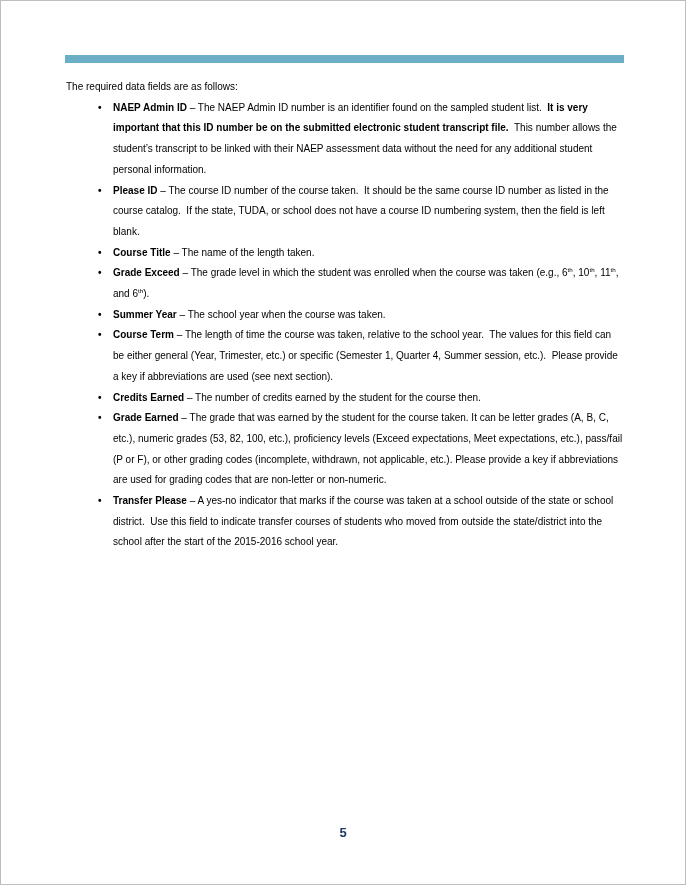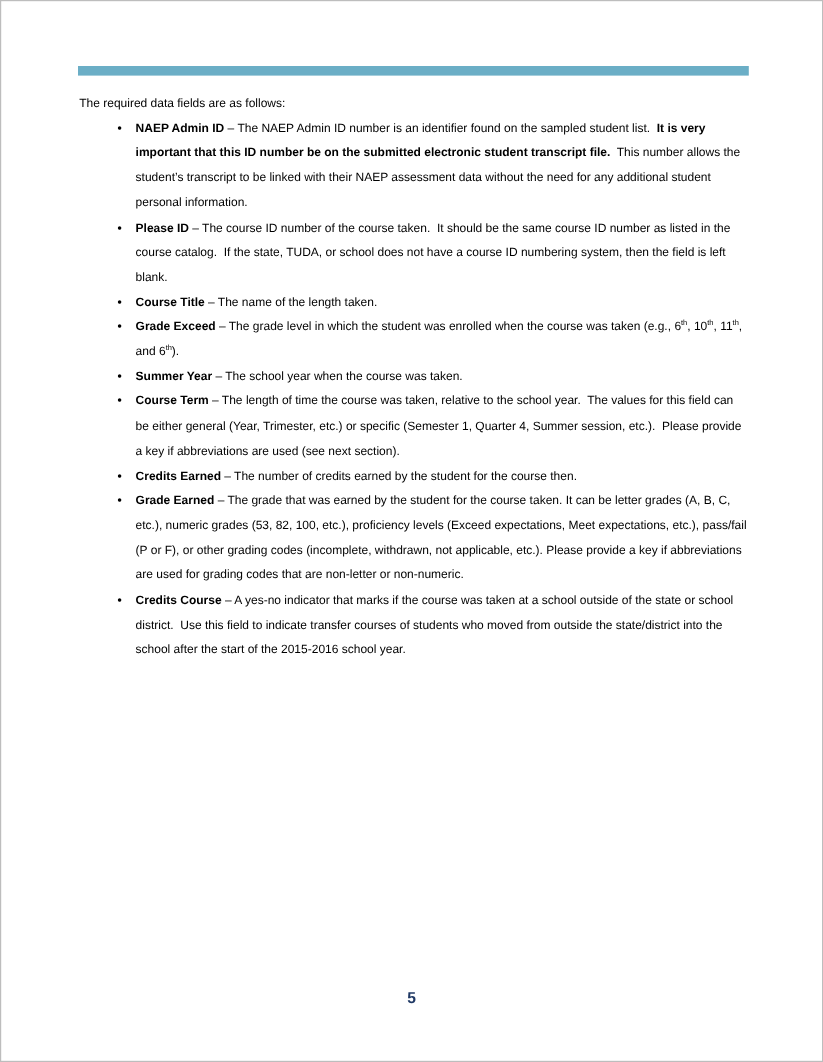--- a/index.html
+++ b/index.html
@@ -81,19 +81,19 @@
     <p class="intro">The required data fields are as follows:</p>
     <ul class="fields">
         <li><span class="bullet">•</span><strong>NAEP Admin ID</strong><span> – The NAEP Admin ID number is an identifier found on the sampled student list.&nbsp; </span><strong>It is very important that this ID number be on the submitted electronic student transcript file.</strong><span>&nbsp; This number allows the student’s transcript to be linked with their NAEP assessment data without the need for any additional student personal information.</span></li>
         <li><span class="bullet">•</span><strong>Please ID</strong><span> – The course ID number of the course taken.&nbsp; It should be the same course ID number as listed in the course catalog.&nbsp; If the state, TUDA, or school does not have a course ID numbering system, then the field is left blank.</span></li>
         <li><span class="bullet">•</span><strong>Course Title</strong><span> – The name of the length taken.</span></li>
         <li><span class="bullet">•</span><strong>Grade Exceed</strong><span> – The grade level in which the student was enrolled when the course was taken (e.g., 6</span><sup>th</sup><span>, 10</span><sup>th</sup><span>, 11</span><sup>th</sup><span>, and 6</span><sup>th</sup><span>).</span></li>
         <li><span class="bullet">•</span><strong>Summer Year</strong><span> – The school year when the course was taken.</span></li>
         <li><span class="bullet">•</span><strong>Course Term</strong><span> – The length of time the course was taken, relative to the school year.&nbsp; The values for this field can be either general (Year, Trimester, etc.) or specific (Semester 1, Quarter 4, Summer session, etc.).&nbsp; Please provide a key if abbreviations are used (see next section).</span></li>
         <li><span class="bullet">•</span><strong>Credits Earned</strong><span> – The number of credits earned by the student for the course then.</span></li>
         <li><span class="bullet">•</span><strong>Grade Earned</strong><span> – The grade that was earned by the student for the course taken. It can be letter grades (A, B, C, etc.), numeric grades (53, 82, 100, etc.), proficiency levels (Exceed expectations, Meet expectations, etc.), pass/fail (P or F), or other grading codes (incomplete, withdrawn, not applicable, etc.). Please provide a key if abbreviations are used for grading codes that are non-letter or non-numeric.</span></li>
-        <li><span class="bullet">•</span><strong>Credits Course</strong><span> – A yes-no indicator that marks if the course was taken at a school outside of the state or school district.&nbsp; Use this field to indicate transfer courses of students who moved from outside the state/district into the school after the start of the 2015-2016 school year.</span></li>
+        <li><span class="bullet">•</span><strong>Transfer Please</strong><span> – A yes-no indicator that marks if the course was taken at a school outside of the state or school district.&nbsp; Use this field to indicate transfer courses of students who moved from outside the state/district into the school after the start of the 2015-2016 school year.</span></li>
       </ul>
   </div>
   <div class="footer">
     <span class="page-num" style="color: rgb(31, 56, 100);">5</span>
   </div>
 </div>
 
 </body></html>

